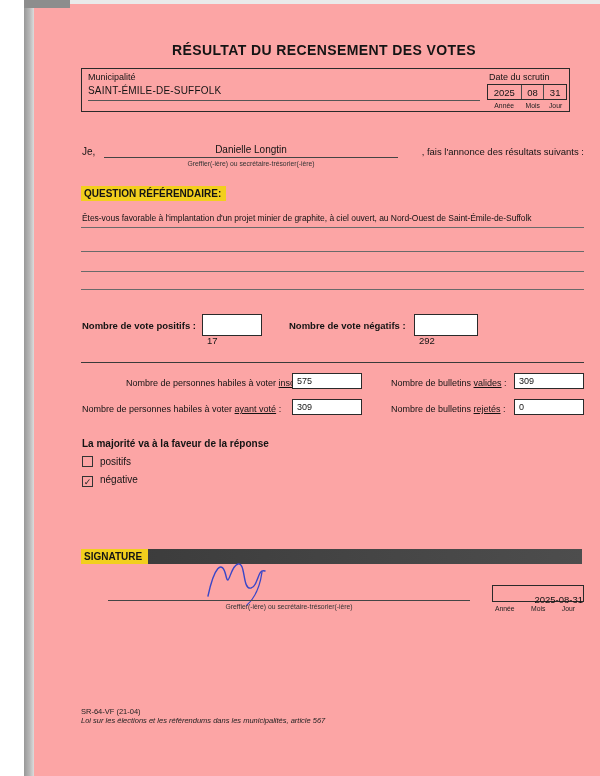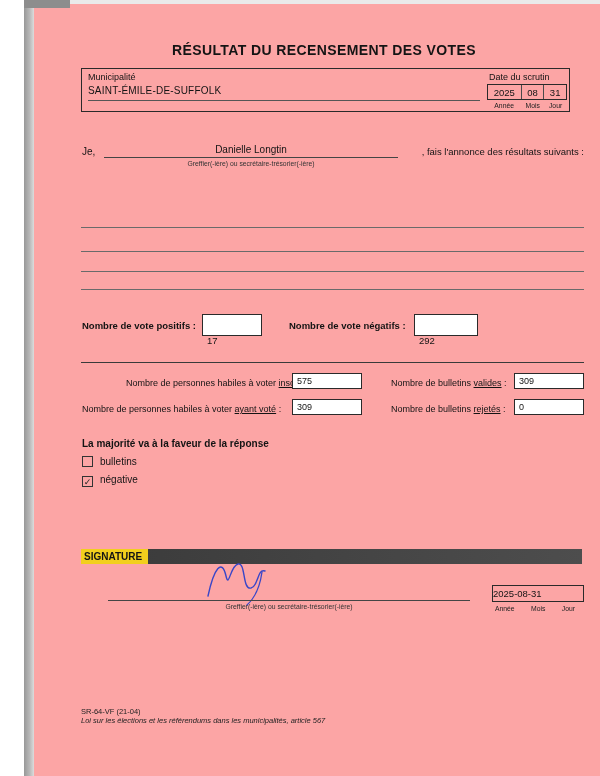--- a/index.html
+++ b/index.html
@@ -76,21 +76,21 @@
 
   
   .sig-bar   { position:absolute; left:57px; top:549px; width:501px; height:15px;
                background:linear-gradient(90deg, var(--bar-dark,#3a3a3a), #4d4d4d); }
   .sig-label { position:absolute; left:57px; top:549px; height:15px; background:var(--highlight-yellow,#f2cf1d);
                font-weight:bold; font-size:10px; padding:2px 6px 2px 3px; }
   .sig-svg   { position:absolute; left:178px; top:554px; }
   .sig-line  { position:absolute; left:84px; top:600px; width:362px; border-bottom:1px solid #444; }
   .sig-caption{ position:absolute; left:84px; top:603px; width:362px; text-align:center; font-size:6.8px; color:#333; }
   .sig-date-box  { position:absolute; left:468px; top:585px; width:92px; height:17px; border:1px solid #2a2a2a;
-                   text-align:left; font-size:9.5px; padding-top:2px; }
+                   text-align:right; font-size:9.5px; padding-top:8px; }
   .sig-date-units{ position:absolute; left:471px; top:605px; width:80px; display:flex;
                    justify-content:space-between; font-size:6.8px; color:#222; }
 
   
   .footer-code { position:absolute; left:57px; top:707px; font-size:7.5px; color:#222; }
   .footer-law  { position:absolute; left:57px; top:716px; font-size:7.5px; font-style:italic; color:#222; }
 </style>
 </head>
 <body>
 
@@ -118,20 +118,22 @@
       <span>Jour</span>
     </div>
   </div>
 
   <div class="decl-prefix">Je,</div>
   <div class="decl-name">Danielle Longtin</div>
   <div class="decl-line"></div>
   <div class="decl-caption">Greffier(-ière) ou secrétaire-trésorier(-ière)</div>
   <div class="decl-suffix">, fais l'annonce des résultats suivants :</div>
 
+  <div class="q-label">QUESTION RÉFÉRENDAIRE:</div>
+  <div class="q-text">Êtes-vous favorable à l'implantation d'un projet minier de graphite, à ciel ouvert, au Nord-Ouest de Saint-Émile-de-Suffolk</div>
   <div class="rule r1"></div>
   <div class="rule r2"></div>
   <div class="rule r3"></div>
   <div class="rule r4"></div>
 
   <div class="vote-label pos">Nombre de vote positifs :</div>
   <div class="value-box vb-pos">17</div>
   <div class="vote-label neg">Nombre de vote négatifs :</div>
   <div class="value-box vb-neg">292</div>
 
@@ -144,21 +146,21 @@
   <div class="value-box vb-valides">309</div>
 
   <div class="count-label cl-ayantvote"><span>Nombre de personnes habiles à voter </span><span class="ul">ayant voté</span><span> :</span></div>
   <div class="value-box vb-ayantvote">309</div>
 
   <div class="count-label cl-rejetes"><span>Nombre de bulletins </span><span class="ul">rejetés</span><span> :</span></div>
   <div class="value-box vb-rejetes">0</div>
 
   <div class="majority-label">La majorité va à la faveur de la réponse</div>
   <div class="opt o1">
-    <span class="cb"><span></span></span><span class="opt-label">bulletins</span>
+    <span class="cb"><span></span></span><span class="opt-label">positifs</span>
   </div>
   <div class="opt o2">
     <span class="cb"><span>✓</span></span><span class="opt-label">négative</span>
   </div>
 
 
   <div class="sig-bar"></div>
   <div class="sig-label">SIGNATURE</div>
   <svg class="sig-svg" width="120" height="52" viewBox="0 0 120 52">
     <path d="M6 42 C 12 14, 20 4, 24 22 C 27 35, 28 12, 36 10 C 44 8, 40 36, 49 34 C 57 32, 55 14, 63 17" fill="none" stroke="var(--signature-blue,#3946c8)" stroke-width="1.4" stroke-linecap="round"></path>

